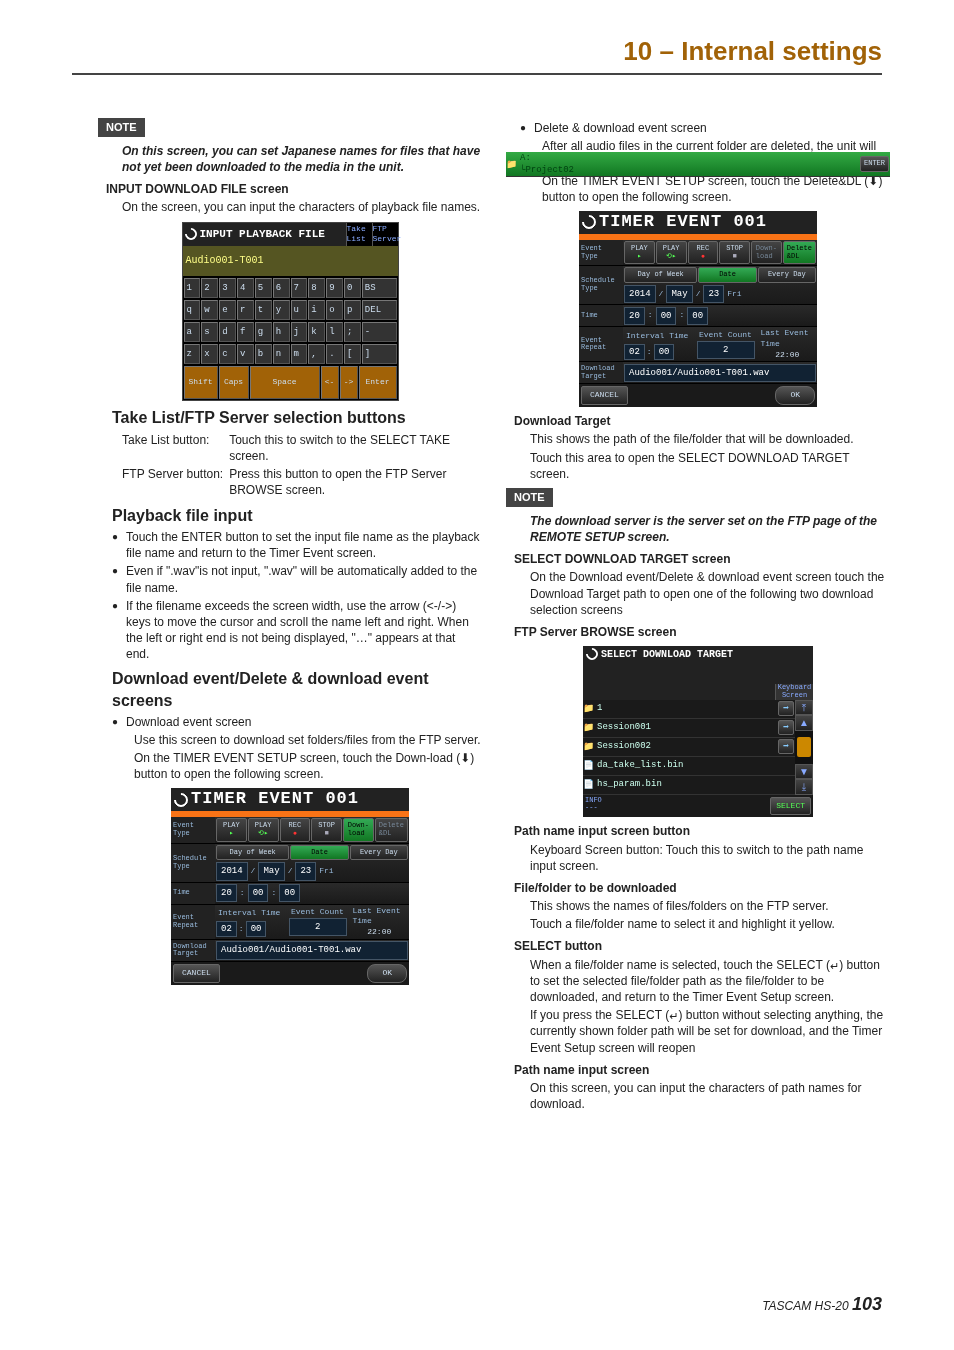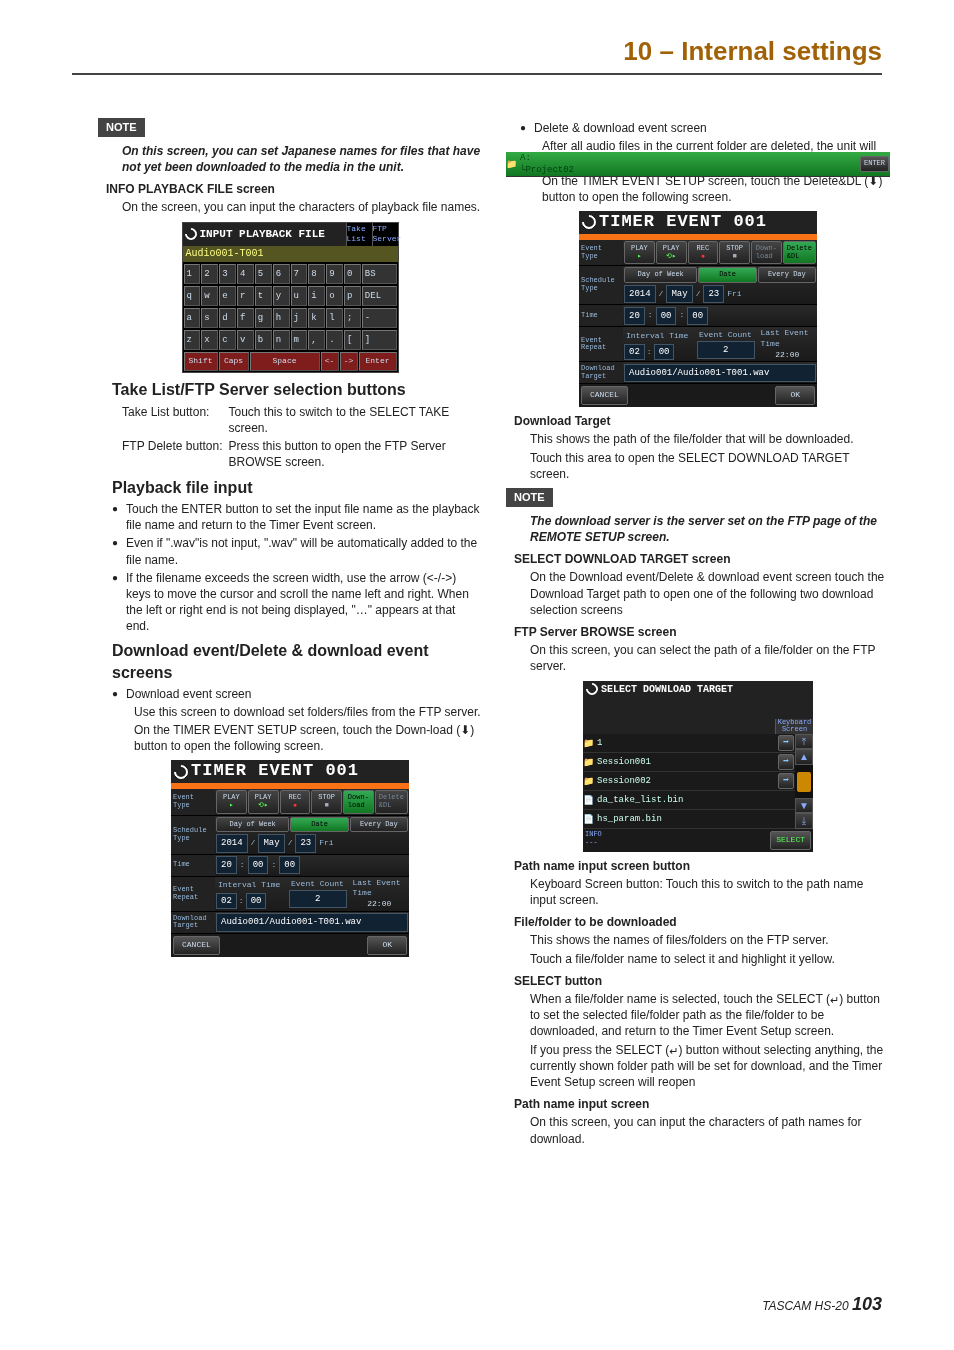--- a/index.html
+++ b/index.html
@@ -19,45 +19,45 @@
   h5 { font-size: 16px; font-weight: 700; margin-left: 14px; }
   p { margin: 2px 0; }
   .bul { position: relative; padding-left: 14px; margin-left: 14px; }
   .bul::before { content: '●'; position: absolute; left: 0; top: 1px; font-size: 10px; }
   .img-box { margin: 4px auto 8px auto; display: block; }
   .kbd { width: 217px; margin: 6px auto; border: 1px solid #444; background:#222;}
   .kbd-title { display:flex; }
   .kbd-title-main { flex:1; background:#222; color:#fff; font-family: 'Courier New', monospace; font-size:11px; font-weight:700; padding:1px 2px; display:flex; align-items:center; }
   .kbd-title-main .refresh { display:inline-block; width:12px;height:12px;border:2px solid #fff;border-radius:50%;border-left-color:transparent;margin-right:3px; transform:rotate(45deg);}
   .kbd-tab { background:#000;color:#8af;font-size:8px;font-family:'Courier New',monospace;width:26px;text-align:left;padding:1px 0;border-left:1px solid #555;}
-  .kbd-filename { background:#552;color:#ff8;font-family:'Courier New',monospace;font-size:10px;padding:1px 3px;border-bottom:1px solid #000;}
+  .kbd-filename { background:#552;color:#ff8;font-family:'Courier New',monospace;font-size:10px;padding:8px 3px;border-bottom:1px solid #000;}
   .kbd-grid { display:grid; grid-template-columns: repeat(12,1fr); gap:1px; padding:1px; background:#000;}
   .kbd-key{ background:#333;color:#cde;font-family:'Courier New',monospace;font-size:9px;text-align:left;padding:3px 2px;min-height:16px;border:1px solid #555;border-top-color:#777;border-left-color:#777;}
   .kbd-bot { display:grid; grid-template-columns: 34px 30px 1fr 18px 18px 38px; gap:1px;padding:1px;background:#000;}
-  .kbd-wide{ background:#7f1d1d;color:#cde;font-size:8px;font-family:'Courier New',monospace;text-align:center;padding:3px 1px;border:1px solid #555;border-top-color:#777;border-left-color:#777;}
+  .kbd-wide{ background:#a16207;color:#cde;font-size:8px;font-family:'Courier New',monospace;text-align:center;padding:10px 1px;border:1px solid #555;border-top-color:#777;border-left-color:#777;}
   .tbl { display: table; margin-left: 24px; margin-top:2px; }
   .tbl-row { display: table-row; }
   .tbl-cell { display: table-cell; padding: 1px 6px 1px 0; vertical-align: top; font-size:12px; }
   .tbl-cell:first-child { white-space: nowrap; }
   .timer-evt { width: 238px; margin: 6px auto; }
   .te-title { display:flex;align-items:center;background:#222;border-bottom:6px solid #f97316;}
   .te-title .refresh{display:inline-block;width:14px;height:14px;border:2px solid #fff;border-radius:50%;border-left-color:transparent;margin:2px 3px;transform:rotate(45deg);}
   .te-title .txt{color:#fff;font-family:'Courier New',monospace;font-weight:700;font-size:17px;letter-spacing:1px;}
   .te-row{display:flex;background:linear-gradient(#2a2a2a,#1a1a1a);border-bottom:1px solid #000;min-height:22px;align-items:stretch;}
   .te-lbl{width:44px;background:#222;color:#9bd;font-size:7px;font-family:'Courier New',monospace;padding:2px;display:flex;flex-direction:column;justify-content:center;line-height:1.1;}
   .te-cells{flex:1;display:flex;gap:1px;padding:1px;align-items:center;}
   .te-btn{background:linear-gradient(#444,#222);border:1px solid #666;border-radius:2px;color:#cde;font-size:7px;font-family:'Courier New',monospace;padding:3px 3px;flex:1;display:flex;flex-direction:column;align-items:center;justify-content:center;line-height:1.1;}
   .te-btn.sel{background:linear-gradient(#3a5,#172);color:#000;}
   .te-btn.dim{color:#789;}
   .te-field{background:#123;border:1px solid #456;color:#fff;font-family:'Courier New',monospace;font-size:9px;padding:2px 4px;}
   .te-txt{color:#9bd;font-size:8px;font-family:'Courier New',monospace;padding:0 2px;}
   .te-bot{display:flex;background:#1a1a1a;padding:2px;gap:2px;}
   .te-bot .sp{flex:1;}
   .te-cancel{background:linear-gradient(#555,#222);border:1px solid #666;color:#cde;font-size:8px;font-family:'Courier New',monospace;padding:3px 8px;border-radius:2px;}
-  .te-ok{background:linear-gradient(#555,#222);border:1px solid #666;color:#cde;font-size:8px;font-family:'Courier New',monospace;padding:3px 14px;border-radius:2px;}
+  .te-ok{background:linear-gradient(#555,#222);border:1px solid #666;color:#cde;font-size:8px;font-family:'Courier New',monospace;padding:3px 14px;border-radius:8px;}
   .browse{width:230px;margin:6px auto;background:#000;}
   .br-title{display:flex;background:#222;}
   .br-title .refresh{display:inline-block;width:12px;height:12px;border:2px solid #fff;border-radius:50%;border-left-color:transparent;margin:2px 3px;transform:rotate(45deg);}
   .br-title .txt{color:#fff;font-family:'Courier New',monospace;font-weight:700;font-size:10px;flex:1;padding:2px 0;}
   .br-title .tab{background:#333;color:#8af;font-size:7px;font-family:'Courier New',monospace;width:38px;text-align:center;padding:0;border-left:1px solid #555;line-height:1.1;display:flex;flex-direction:column;justify-content:center;}
   .br-body{display:flex;}
   .br-list{flex:1;}
   .br-row{display:flex;align-items:center;background:#1a1a1a;border-bottom:1px solid #333;min-height:19px;}
   .br-row.header{background:linear-gradient(#3a4,#172);}
   .br-row .ico{width:12px;font-size:9px;text-align:center;color:#fc6;}
@@ -82,21 +82,21 @@
 
 <div class="header">
   <div class="title">10 – Internal settings</div>
   <div class="rule"></div>
 </div>
 
 <div class="col left">
   <div class="note-tag">NOTE</div>
   <p class="bold italic indent1">On this screen, you can set Japanese names for files that have not yet been downloaded to the media in the unit.</p>
   <div class="sp4"></div>
-  <h4>INFO PLAYBACK FILE screen</h4>
+  <h4>INPUT DOWNLOAD FILE screen</h4>
   <p class="indent1">On the screen, you can input the characters of playback file names.</p>
 
   
   <div class="kbd img-box">
     <div class="kbd-title">
       <div class="kbd-title-main">
           <span class="refresh"></span>
           <span>INPUT PLAYBACK FILE</span>
         </div>
       <div class="kbd-tab" style="white-space:pre-line;">Take
@@ -167,21 +167,21 @@
     </div>
   </div>
 
   <h5>Take List/FTP Server selection buttons</h5>
   <div class="tbl">
     <div class="tbl-row">
         <div class="tbl-cell">Take List button:</div>
         <div class="tbl-cell">Touch this to switch to the SELECT TAKE screen.</div>
       </div>
     <div class="tbl-row">
-        <div class="tbl-cell">FTP Delete button:</div>
+        <div class="tbl-cell">FTP Server button:</div>
         <div class="tbl-cell">Press this button to open the FTP Server BROWSE screen.</div>
       </div>
   </div>
   <div class="sp6"></div>
   <h5>Playback file input</h5>
   <p class="bul">Touch the ENTER button to set the input file name as the playback file name and return to the Timer Event  screen.</p>
   <p class="bul">Even if ".wav"is not input, ".wav" will be automatically added to the file name.</p>
   <p class="bul">If the filename exceeds the screen width, use the arrow (&lt;-/-&gt;) keys to move the cursor and scroll the name left and right. When the left or right end is not being displayed, "…" appears at that end.</p>
   <div class="sp4"></div>
   <h5>Download event/Delete &amp; download event screens</h5>
@@ -385,21 +385,20 @@
   <p class="indent1">This shows the path of the file/folder that will be downloaded.</p>
   <p class="indent1">Touch this area to open the SELECT DOWNLOAD TARGET screen.</p>
   <div class="sp4"></div>
   <div class="note-tag">NOTE</div>
   <p class="bold italic indent1">The download server is the server set on the FTP page of the REMOTE SETUP screen.</p>
   <div class="sp4"></div>
   <h4>SELECT DOWNLOAD TARGET screen</h4>
   <p class="indent1">On the Download event/Delete &amp; download event screen touch the Download Target path to open one of the following two download selection screens</p>
   <div class="sp4"></div>
   <h4>FTP Server BROWSE screen</h4>
-  <p class="indent1">On this screen, you can select the path of a file/folder on the FTP server.</p>
 
   
   <div class="browse img-box">
     <div class="br-title">
       <span class="refresh"></span>
       <span class="txt">SELECT DOWNLOAD TARGET</span>
       <div class="tab" style="white-space:pre-line;margin-top:38px;">Keyboard
 Screen</div>
     </div>
     <div class="br-body">

